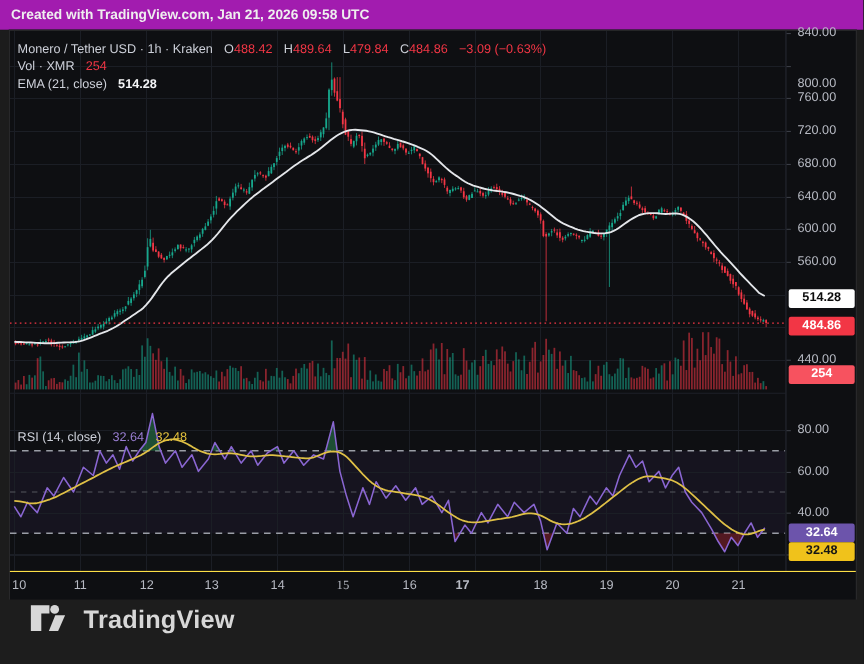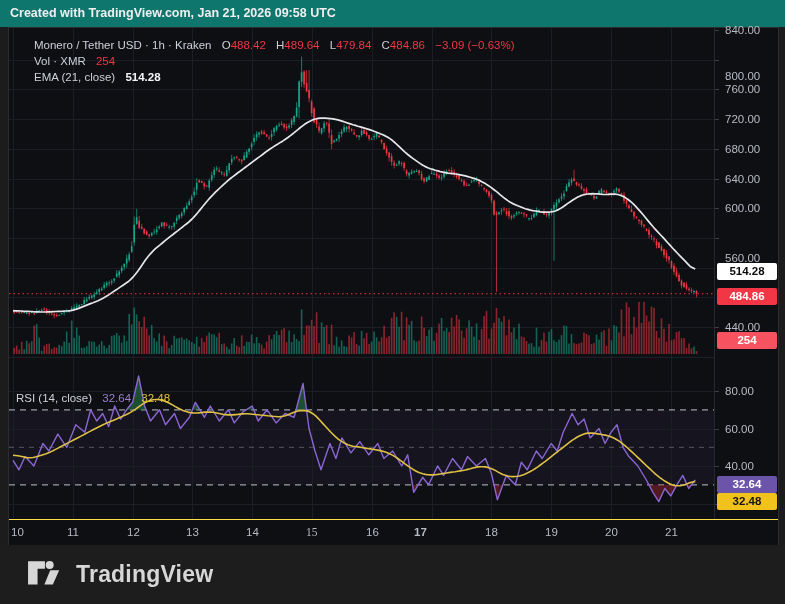--- a/index.html
+++ b/index.html
@@ -1,46 +1,46 @@
 <!DOCTYPE html>
 <html><head>
 <meta charset="utf-8">
 <style>
   html,body{margin:0;padding:0;background:#1c1c1c;width:785px;height:604px;overflow:hidden;
     font-family:"Liberation Sans",sans-serif;-webkit-font-smoothing:antialiased;}
   #stage{position:relative;width:785px;height:604px;background:#1c1c1c;}
   
-  #topbar{position:absolute;left:0;top:0;width:785px;height:27px;background:#0f766e;
+  #topbar{position:absolute;left:0;top:0;width:785px;height:27px;background:#a21caf;
     color:#efefef;font-size:12.5px;font-weight:700;line-height:27px;padding-left:10px;box-sizing:border-box;}
   
   #chart{position:absolute;left:8px;top:27px;width:769px;height:518px;background:#0e0f12;
     border:1px solid #2c2c2e;box-sizing:content-box;}
   #priceSvg{position:absolute;left:0;top:0;}
   #rsiSvg{position:absolute;left:0;top:330px;}
   #paneSep{position:absolute;left:0;top:329px;width:705px;height:1px;background:#1d2027;}
   #yaxis{position:absolute;left:705px;top:0;width:64px;height:491px;border-left:1px solid #252831;}
   .ytick{position:absolute;left:10px;color:#b7bac3;font-size:11.5px;line-height:14px;white-space:nowrap;}
   .ytickmark{position:absolute;left:0;width:4px;height:1px;background:#3a3d45;}
   .badge{position:absolute;left:2px;width:60px;height:17px;border-radius:2px;font-size:11.5px;font-weight:700;
     text-align:center;line-height:17px;}
   #xaxis{position:absolute;left:0;top:491px;width:769px;height:27px;border-top:1px solid #fde047;}
   .xtick{position:absolute;top:6px;color:#b7bac3;font-size:11.5px;}
   
   .legend{position:absolute;left:7px;font-size:11.5px;line-height:16px;color:#cdd0d9;white-space:nowrap;}
-  #legendMain{top:9px;margin-left:18px;}
+  #legendMain{top:9px;}
   .lg-lbl{color:#cdd0d9;}
   .lg-red{color:#f23645;}
   .lg-white{color:#f4f5f7;font-weight:700;}
   .lg-purple{color:#9b7fd4;}
   .lg-yellow{color:#e5c23c;}
   .lg-gap{display:inline-block;width:7px;}
   #legendRsi{top:5px;}
   
   #footer{position:absolute;left:0;top:545px;width:785px;height:59px;background:#1d1d1d;}
-  #logo{position:absolute;left:27px;top:11px;display:flex;align-items:center;justify-content:center;}
+  #logo{position:absolute;left:27px;top:0;display:flex;align-items:center;justify-content:center;}
   #wordmark{color:#d7d7d7;font-size:23px;font-weight:700;margin-left:11px;letter-spacing:.2px;}
 </style>
 </head>
 <body>
 
 <div id="stage">
 
   <div id="topbar">
     <span>Created with TradingView.com, Jan 21, 2026 09:58 UTC</span>
   </div>
@@ -978,21 +978,21 @@
         <div class="ytick" style="top: 54px;">760.00</div>
         <div class="ytickmark" style="top: 91px;"></div>
         <div class="ytick" style="top: 84px;">720.00</div>
         <div class="ytickmark" style="top: 121px;"></div>
         <div class="ytick" style="top: 114px;">680.00</div>
         <div class="ytickmark" style="top: 151px;"></div>
         <div class="ytick" style="top: 144px;">640.00</div>
         <div class="ytickmark" style="top: 180px;"></div>
         <div class="ytick" style="top: 173px;">600.00</div>
         <div class="ytickmark" style="top: 210px;"></div>
-        <div class="ytick" style="top: 203px; margin-top: 20px;">560.00</div>
+        <div class="ytick" style="top: 203px;">560.00</div>
         <div class="ytickmark" style="top: 299px;"></div>
         <div class="ytick" style="top: 292px;">440.00</div>
         <div class="ytickmark" style="top: 363px;"></div>
         <div class="ytick" style="top: 356px;">80.00</div>
         <div class="ytickmark" style="top: 401px;"></div>
         <div class="ytick" style="top: 394px;">60.00</div>
         <div class="ytickmark" style="top: 438px;"></div>
         <div class="ytick" style="top: 431px;">40.00</div>
         <div class="ytickmark" style="top: 476px;"></div>
         <div class="ytick" style="top: 469px;">20.00</div>

